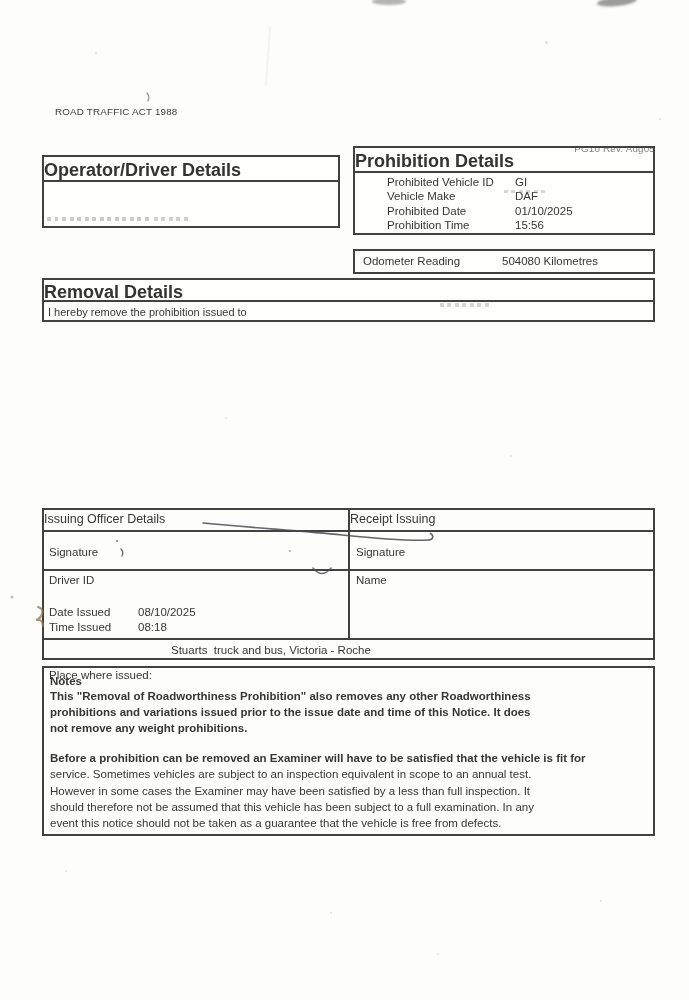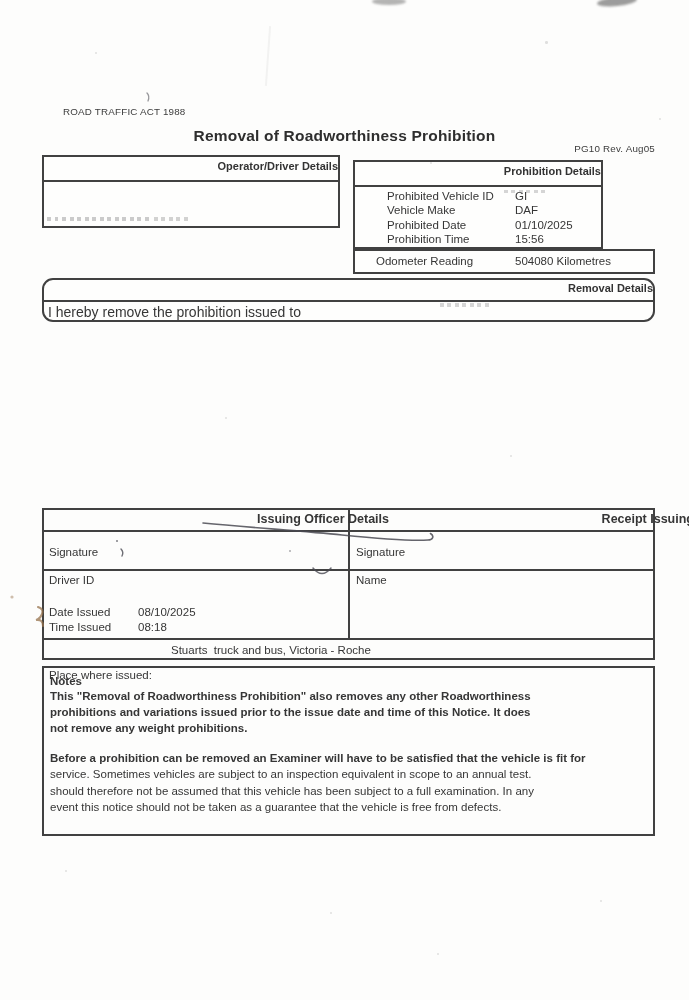--- a/index.html
+++ b/index.html
@@ -3,39 +3,39 @@
 <meta charset="utf-8">
 <style>
   html,body{margin:0;padding:0;background:#ffffff;}
   .page{
     position:relative;width:689px;height:1000px;margin:0 auto;
     background:#fdfdfc;color:#363636;
     font-family:"Liberation Sans",sans-serif;
     overflow:hidden;
   }
   .meta{position:absolute;font-size:9.8px;color:#3c3c3c;letter-spacing:.2px;}
-  .meta-left{left:42px;top:106px;padding-left:21px;}
+  .meta-left{left:34px;top:106px;padding-left:21px;}
   .meta-right{right:34px;top:106px;margin-top:37px;}
   .title{position:absolute;left:0;top:127px;width:100%;text-align:center;
     font-size:15.5px;font-weight:700;color:#2e2e2e;letter-spacing:.2px;}
   .box{position:absolute;border:2px solid #414141;box-sizing:border-box;background:rgba(255,255,255,.35);}
-  .box-header{border-bottom:2px solid #414141;text-align:right;font-weight:700;
-    font-size:11px;color:#333;padding-top:3px;height:20px;box-sizing:content-box;}
+  .box-header{border-bottom:2px solid #414141;text-align:left;font-weight:700;
+    font-size:18px;color:#333;padding-top:3px;height:20px;box-sizing:content-box;}
   .field-rows{padding:2px 0 0 4px;font-size:11.5px;line-height:14.4px;}
   .field-rows .lbl{display:inline-block;width:128px;margin-left:28px;}
-  .single-row{font-size:11.5px;padding-left:21px;line-height:20px;}
+  .single-row{font-size:11.5px;padding-left:8px;line-height:20px;}
   .single-row .lbl{display:inline-block;width:139px;}
-  .statement{font-size:14px;padding-left:4px;line-height:20px;}
+  .statement{font-size:11px;padding-left:4px;line-height:20px;}
   
   .it{position:absolute;left:42px;top:508px;width:613px;height:152px;
       border:2px solid #414141;box-sizing:border-box;font-size:11.5px;}
   .it .vline{position:absolute;left:304px;top:0;width:2px;height:128px;background:#414141;}
   .it .hline{position:absolute;left:0;width:100%;height:2px;background:#414141;}
   .it .cell-label{position:absolute;white-space:pre;}
-  .it .hdr{position:absolute;top:2px;font-weight:700;font-size:12.5px;text-align:right;padding-left:41px;}
+  .it .hdr{position:absolute;top:2px;font-weight:400;font-size:12.5px;text-align:left;}
   .notes{position:absolute;left:42px;top:666px;width:613px;height:170px;
       border:2px solid #414141;box-sizing:border-box;padding:5px 0 0 6px;font-size:11.5px;}
   .notes .line{white-space:pre;line-height:15.9px;}
   .notes .bold{font-weight:600;}
   .notes .hdrline{font-weight:600;line-height:16px;}
   .notes .gap{height:13px;}
   
   .redact{position:absolute;opacity:.35;filter:blur(.4px);
     background:repeating-linear-gradient(90deg,#6f6f6f 0 4px,transparent 4px 7.5px);}
   
@@ -46,29 +46,28 @@
   .pen-overlay{position:absolute;left:0;top:0;pointer-events:none;}
   .pre{white-space:pre;}
 </style>
 </head>
 <body>
 
 <div class="page">
 
   <div class="meta meta-left">ROAD TRAFFIC ACT 1988</div>
   <div class="meta meta-right">PG10 Rev. Aug05</div>
-  <div class="title">Removal of Roadworthiness Prohibition</div>
 
   <div class="box" style="left:42px;top:155px;width:298px;height:73px;">
     <div class="box-header">Operator/Driver Details</div>
   </div>
   <div class="redact" style="left:47px;top:217px;width:102px;height:4px;"></div>
   <div class="redact" style="left:154px;top:217px;width:36px;height:4px;opacity:.3;"></div>
 
-  <div class="box" style="left:353px;top:160px;width:250px;height:89px;">
+  <div class="box" style="left:353px;top:146px;width:302px;height:89px;">
     <div class="box-header">Prohibition Details</div>
     <div class="field-rows">
       <div>
         <span class="lbl">Prohibited Vehicle ID</span><span>GI</span>
       </div>
       <div>
         <span class="lbl">Vehicle Make</span><span>DAF</span>
       </div>
       <div>
         <span class="lbl">Prohibited Date</span><span>01/10/2025</span>
@@ -79,21 +78,21 @@
     </div>
   </div>
   <div class="redact" style="left:504px;top:190px;width:44px;height:3px;opacity:.28;"></div>
 
   <div class="box" style="left:353px;top:249px;width:302px;height:25px;">
     <div class="single-row">
       <span class="lbl">Odometer Reading</span><span>504080 Kilometres</span>
     </div>
   </div>
 
-  <div class="box" style="left:42px;top:278px;width:613px;height:44px;border-radius:11px;">
+  <div class="box" style="left:42px;top:278px;width:613px;height:44px;">
     <div class="box-header" style="height:18px;padding-top:2px;">Removal Details</div>
     <div class="statement">I hereby remove the prohibition issued to</div>
   </div>
   <div class="redact" style="left:440px;top:303px;width:52px;height:3.5px;opacity:.28;"></div>
 
   <div class="it">
     <div class="vline"></div>
     <div class="hline" style="top:20px;"></div>
     <div class="hline" style="top:59px;"></div>
     <div class="hline" style="top:128px;"></div>
@@ -117,20 +116,21 @@
   </div>
 
   <div class="notes">
     <div class="hdrline">Notes</div>
     <div class="line bold">This "Removal of Roadworthiness Prohibition" also removes any other Roadworthiness</div>
     <div class="line bold">prohibitions and variations issued prior to the issue date and time of this Notice. It does</div>
     <div class="line bold">not remove any weight prohibitions.</div>
     <div class="gap"></div>
     <div class="line" style="line-height:16.4px;font-weight:bold;">Before a prohibition can be removed an Examiner will have to be satisfied that the vehicle is fit for</div>
     <div class="line" style="line-height:16.4px;">service. Sometimes vehicles are subject to an inspection equivalent in scope to an annual test.</div>
+    <div class="line" style="line-height:16.4px;">However in some cases the Examiner may have been satisfied by a less than full inspection. It</div>
     <div class="line" style="line-height:16.4px;">should therefore not be assumed that this vehicle has been subject to a full examination. In any</div>
     <div class="line" style="line-height:16.4px;">event this notice should not be taken as a guarantee that the vehicle is free from defects.</div>
   </div>
 
   <svg class="pen-overlay" width="689" height="1000" viewBox="0 0 689 1000">
     <path d="M 203 523 C 255 528, 305 531, 342 535 C 382 539, 412 541, 428 540 C 433 540, 434.5 536, 430.5 533.5" fill="none" stroke="#4a4a52" stroke-width="1.6" stroke-linecap="round" opacity="0.85"></path>
     <path d="M 313 568 Q 322 579 331 568" fill="none" stroke="#4a4a52" stroke-width="1.5" stroke-linecap="round" opacity="0.8"></path>
     <path d="M 121 549 q 3 3 1 7" fill="none" stroke="#4a4a52" stroke-width="1.4" stroke-linecap="round" opacity="0.8"></path>
     <circle cx="117" cy="541" r="1" fill="#4a4a52" opacity="0.7"></circle>
     <circle cx="290" cy="551" r="1" fill="#4a4a52" opacity="0.45"></circle>

